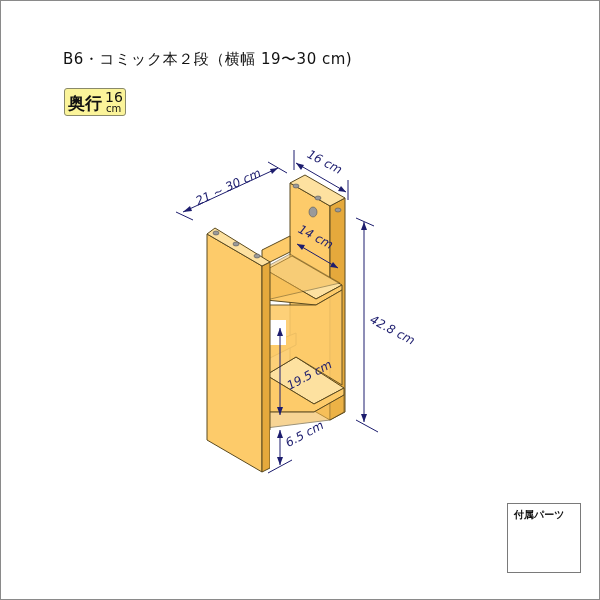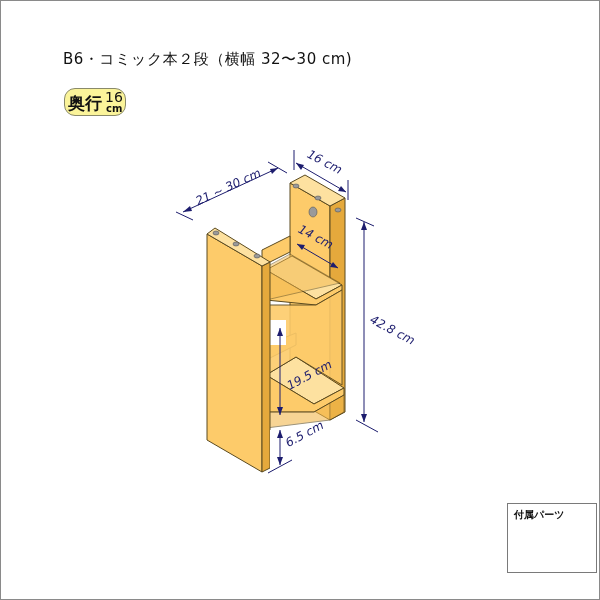--- a/index.html
+++ b/index.html
@@ -1,33 +1,33 @@
 <!DOCTYPE html>
 <html><head>
 <meta charset="utf-8">
 <style>
   html, body { margin:0; padding:0; background:#fff; }
   body { width:600px; height:600px; position:relative; overflow:hidden; font-family:"DejaVu Sans", sans-serif; }
   .frame { position:absolute; left:0; top:0; width:598px; height:598px; border:1px solid #8a8a8a; }
   .title { position:absolute; left:63px; top:50px; font-size:15px; color:#111; letter-spacing:0.5px; white-space:nowrap; }
-  .badge { position:absolute; left:64px; top:88px; width:62px; height:28px; background:#fbf49a; border:1px solid #8a8a6a; border-radius:11px; box-sizing:border-box; }
+  .badge { position:absolute; left:64px; top:88px; width:62px; height:28px; background:#fbf49a; border:1px solid #8a8a6a; border-radius:3px; box-sizing:border-box; }
   .badge .k { position:absolute; left:3px; top:3px; font-size:17px; font-weight:bold; color:#111; }
   .badge .n { position:absolute; left:40px; top:0px; font-size:14px; font-weight:normal; color:#111; }
-  .badge .u { position:absolute; left:41px; top:14px; font-size:10px; font-weight:bold; color:#111; }
+  .badge .u { position:absolute; left:41px; top:14px; font-size:10px; font-weight:normal; color:#111; }
   svg.draw { position:absolute; left:0; top:0; }
   .dim { position:absolute; font-size:12px; font-style:italic; color:#1d1d6e; white-space:nowrap; }
-  .parts { position:absolute; left:507px; top:503px; width:90px; height:70px; border:1px solid #7a7a7a; box-sizing:border-box; background:#fff;padding-left:26px; }
+  .parts { position:absolute; left:507px; top:503px; width:74px; height:70px; border:1px solid #7a7a7a; box-sizing:border-box; background:#fff;padding-left:26px; }
   .parts .lbl { position:absolute; left:6px; top:4px; font-size:10px; font-weight:bold; color:#111; }
 </style>
 </head>
 <body>
 
 <div class="frame"></div>
 
-<div class="title">B6・コミック本２段（横幅 32〜30 cm)</div>
+<div class="title">B6・コミック本２段（横幅 19〜30 cm)</div>
 
 <div class="badge">
   <span class="k">奥行</span>
   <span class="n">16</span>
   <span class="u">cm</span>
 </div>
 
 <svg class="draw" width="600" height="600">
   <g stroke="#5a4a20" stroke-width="1" stroke-linejoin="round">
 

